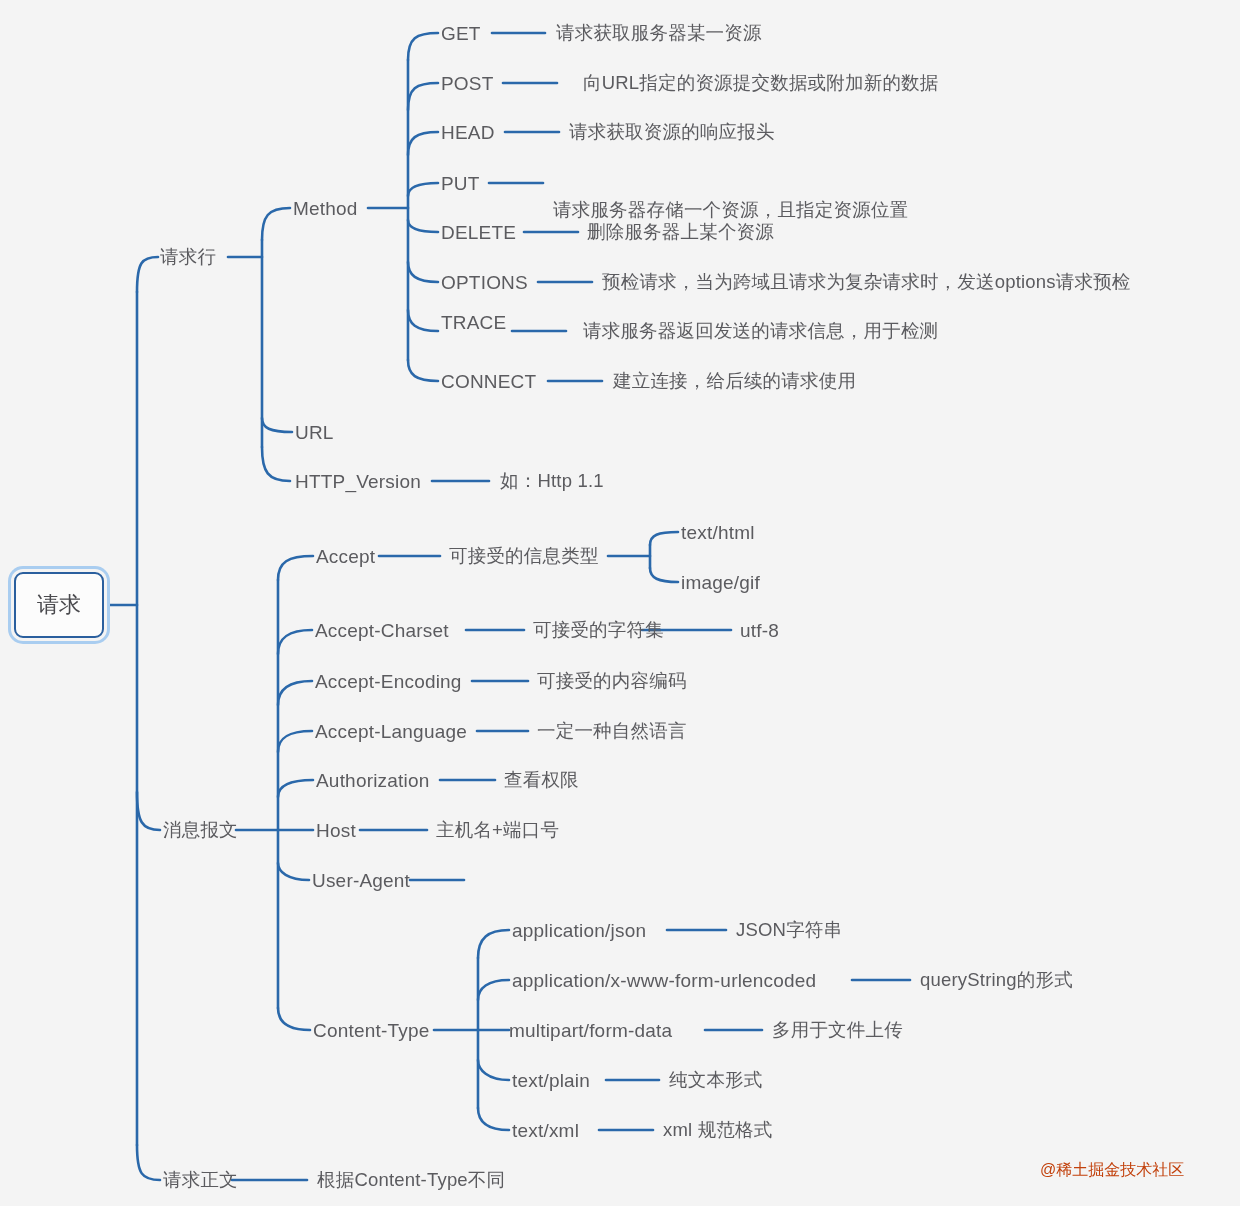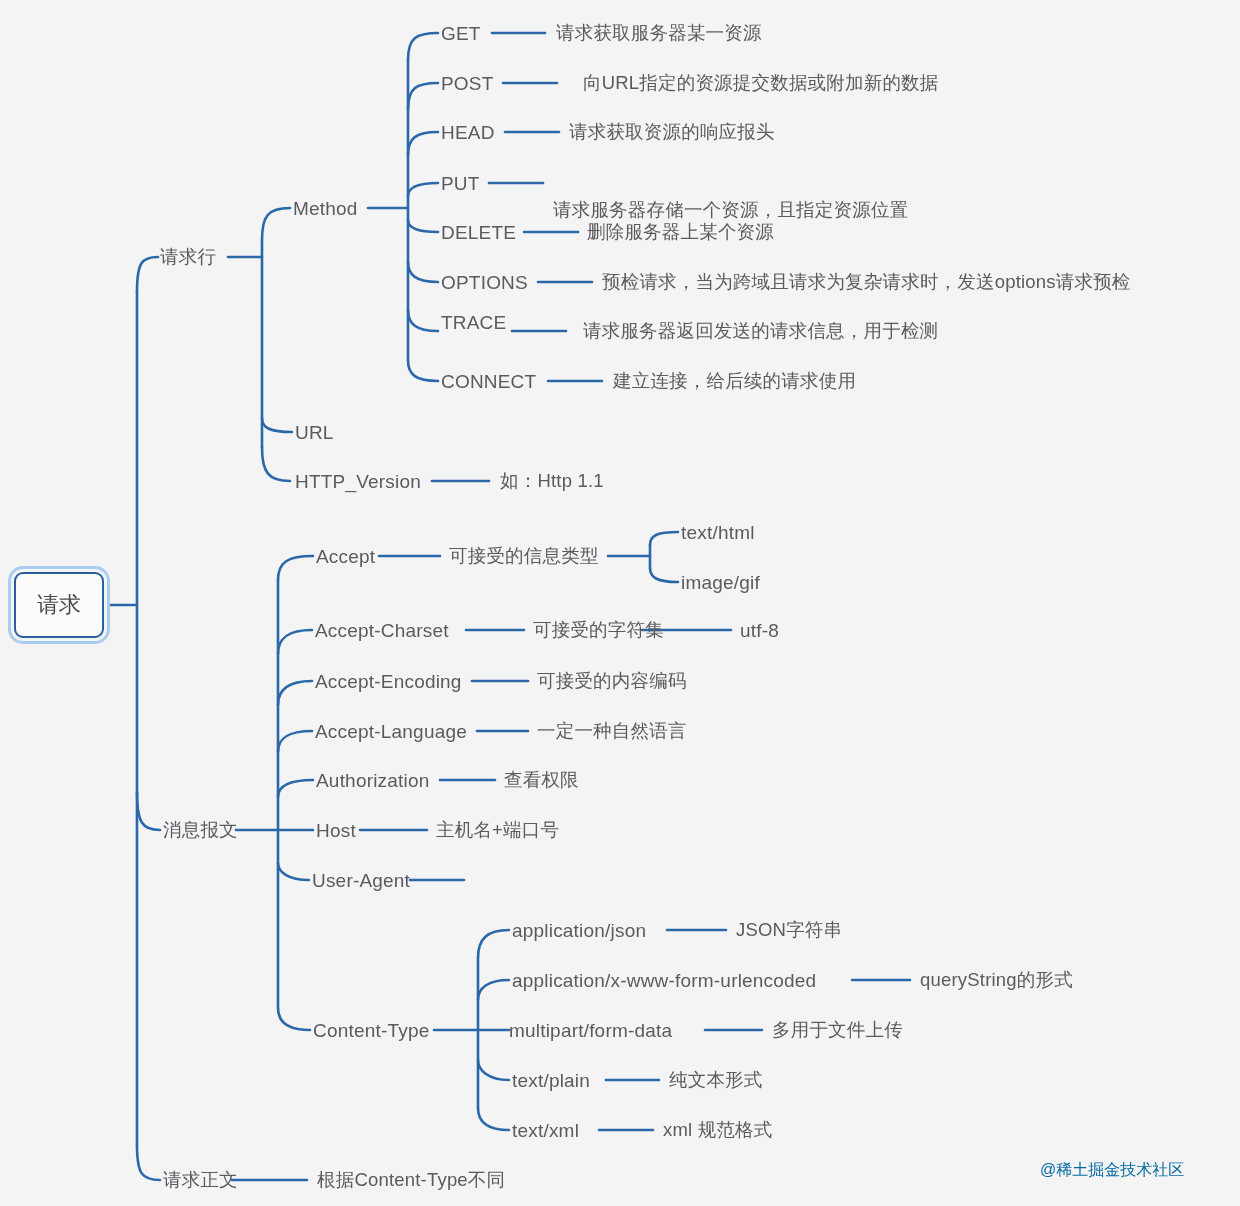--- a/index.html
+++ b/index.html
@@ -46,21 +46,21 @@
     background: #fcfcfc;
     display: flex;
     align-items: center;
     justify-content: center;
     color: #4a4a4e;
     font-size: 22px;
     box-shadow: 0 0 0 3px #f4f4f4, 0 0 0 6px #a9cdf0;
   }
   .watermark {
     position: absolute;
-    color: #0369a1;
+    color: #c2410c;
     font-size: 16px;
     white-space: nowrap;
     transform: translateY(-50%);
   }
 </style>
 </head>
 <body>
 
 <div id="canvas">
 

